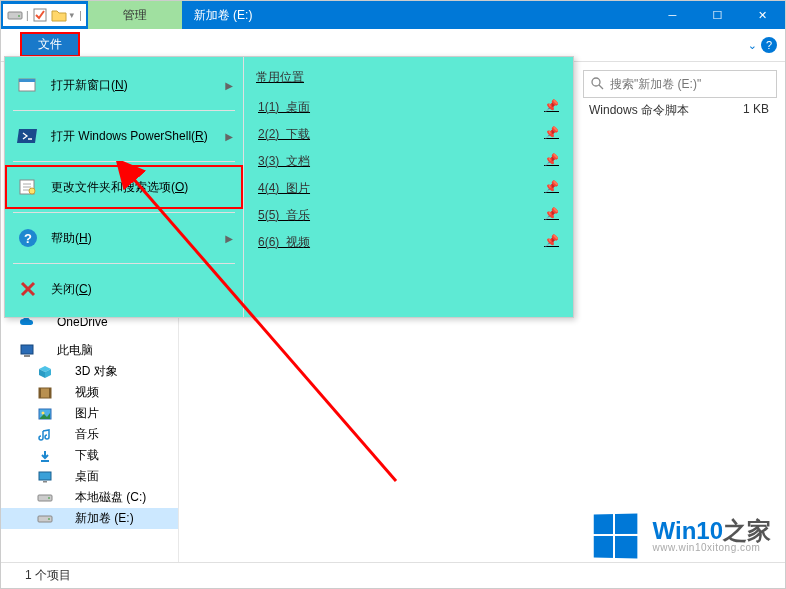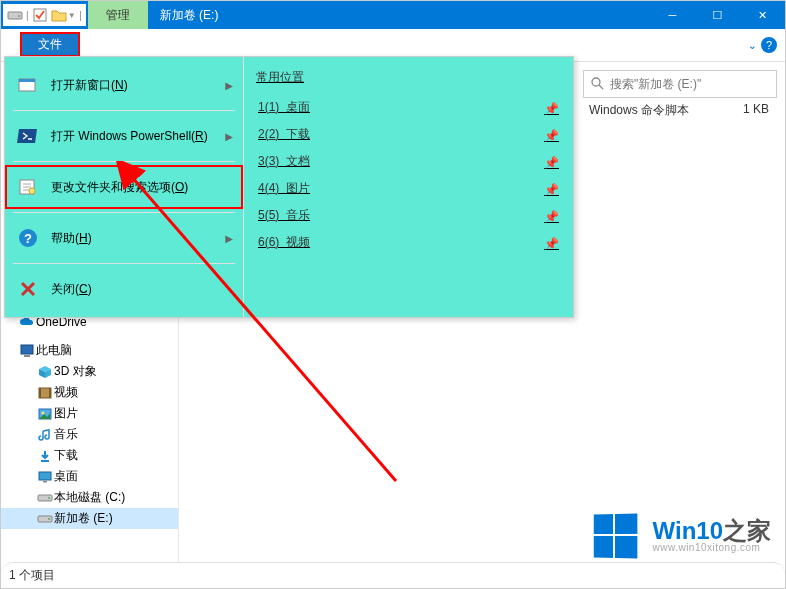--- a/index.html
+++ b/index.html
@@ -1,63 +1,63 @@
 <!DOCTYPE html>
 <html><head>
 <meta charset="utf-8">
 <style>
 * { margin: 0; padding: 0; box-sizing: border-box; font-family: "Microsoft YaHei", "Segoe UI", sans-serif; }
 body { width: 786px; height: 589px; background: #fff; position: relative; overflow: hidden; border: 1px solid #ccc; }
 .titlebar { height: 28px; background: #0078d7; display: flex; align-items: center; color: #fff; font-size: 12px; }
 .qat { display: flex; align-items: center; gap: 3px; padding: 0 4px; background: #fff; height: 22px; margin: 3px 2px; }
 .qat-icon { width: 16px; height: 16px; display: inline-flex; align-items: center; justify-content: center; }
 .tab-strip { display: flex; height: 100%; }
-.ribbon-tab { padding: 0 18px; height: 100%; display: flex; align-items: center; font-size: 12px; }
+.ribbon-tab { padding: 0 35px; height: 100%; display: flex; align-items: center; font-size: 12px; }
 .ribbon-tab.ctx { background: #a0e0a0; color: #333; }
 .title-text { flex: 1; text-align: left; padding-left: 12px; color:#fff; font-size:12px; }
 .win-controls { display: flex; height: 100%; }
 .win-btn { width: 45px; height: 100%; display: flex; align-items: center; justify-content: center; color: #fff; font-size: 11px; }
 .ribbon-bar { height: 33px; border-bottom: 1px solid #e0e0e0; display: flex; align-items: center; position: relative; }
 .file-menu-btn { width: 60px; height: 25px; background: #1979ca; color: #fff; font-size: 12px; display: flex; align-items: center; justify-content: center; margin-left: 19px; border: 2px solid red; position: relative; top:-1px; }
 .chevron-expand { position: absolute; right: 28px; color: #0078d7; font-size: 11px; }
 .help-btn { position: absolute; right: 8px; width: 16px; height: 16px; border-radius: 50%; background: #0078d7; color: #fff; font-size: 11px; display: flex; align-items: center; justify-content: center; }
 .content-area { display: flex; height: 500px; }
 .nav-pane { width: 178px; border-right: 1px solid #e8e8e8; padding-top: 250px; overflow: hidden; }
-.tree-item { display: flex; align-items: center; padding: 2px 0 2px 18px; font-size: 12px; gap: 1px; }
+.tree-item { display: flex; align-items: center; padding: 2px 0 2px 18px; font-size: 12px; gap: 22px; }
 .tree-item.sub { padding-left: 36px; }
 .tree-item.selected { background: #cce8ff; }
 .tree-icon { width: 16px; height: 16px; display: inline-flex; align-items: center; justify-content: center; flex-shrink:0; }
 .main-pane { flex: 1; background: #fff; position:relative; }
 .search-pane { width: 210px; padding: 8px; }
 .search-box { border: 1px solid #ccc; height: 28px; display: flex; align-items: center; padding: 0 6px; font-size: 12px; color: #777; gap: 6px; }
 .col-headers { display: flex; padding: 12px 6px 8px; font-size: 12px; color: #333; border-bottom: 1px solid transparent; }
 .ch1 { width: 120px; }
 .ch2 { width: 60px; }
 .file-row { display: flex; padding: 4px 6px; font-size: 12px; color: #333; }
 .fr1 { width: 120px; }
 .fr2 { width: 60px; text-align: right; }
-.statusbar { position: absolute; bottom: 0; left: 0; right: 0; height: 26px; border-top: 1px solid #e0e0e0; display: flex; align-items: center; padding: 0 8px; font-size: 12px; color: #333; border-radius: 12px; }
+.statusbar { position: absolute; bottom: 0; left: 0; right: 0; height: 26px; border-top: 1px solid #e0e0e0; display: flex; align-items: center; padding: 0 24px; font-size: 12px; color: #333; }
 .watermark { position: absolute; right: 14px; bottom: 30px; display: flex; align-items: center; gap: 16px; }
 .win-logo { width: 44px; height: 44px; display: grid; grid-template-columns: 20px 22px; grid-template-rows: 20px 22px; gap: 2px; transform: perspective(120px) rotateY(-8deg); }
 .win-logo div { background: #0078d7; }
 .wm-text { line-height: 1; }
 .wm-title { font-size: 24px; font-weight: 600; color: #555; }
 .wm-title b { color: #0078d7; font-weight: 700; }
 .wm-sub { font-size: 10px; color: #aaa; letter-spacing: 0.5px; }
 
 .file-menu { position: absolute; left: 3px; top: 55px; width: 570px; background: #5eead4; border: 1px solid #ccc; box-shadow: 2px 2px 6px rgba(0,0,0,0.2); display: flex; z-index: 50; }
 .file-menu-left { width: 238px; padding: 6px 0; }
 .fm-item { display: flex; align-items: center; padding: 6px 10px; font-size: 12px; gap: 10px; height: 44px; position: relative; }
 .fm-item.highlighted { outline: 2px solid red; outline-offset: -2px; }
 .fm-icon { width: 26px; height: 26px; display: flex; align-items: center; justify-content: center; flex-shrink:0; }
 .fm-arrow { margin-left: auto; color: #666; font-size: 10px; }
 .fm-sep { height: 1px; background: #e0e0e0; margin: 3px 8px; }
 .file-menu-right { flex: 1; border-left: 1px solid #e0e0e0; padding: 8px 10px; text-decoration: underline; }
 .fm-r-title { font-size: 12px; padding: 4px 2px 8px; color: #333; }
-.pinned-item { display: flex; align-items: flex-end; padding: 5px 4px; font-size: 12px; gap: 10px; color: #333; }
+.pinned-item { display: flex; align-items: flex-start; padding: 5px 4px; font-size: 12px; gap: 10px; color: #333; }
 .pin-icon { margin-left: auto; color: #666; font-size: 12px; }
 .arrow-annotation { position: absolute; left: 105px; top: 160px; z-index: 60; pointer-events: none; }
 u { text-decoration: underline; }
 </style>
 </head>
 <body>
 
 <div class="titlebar">
   <div class="qat">
     <span class="qat-icon">

